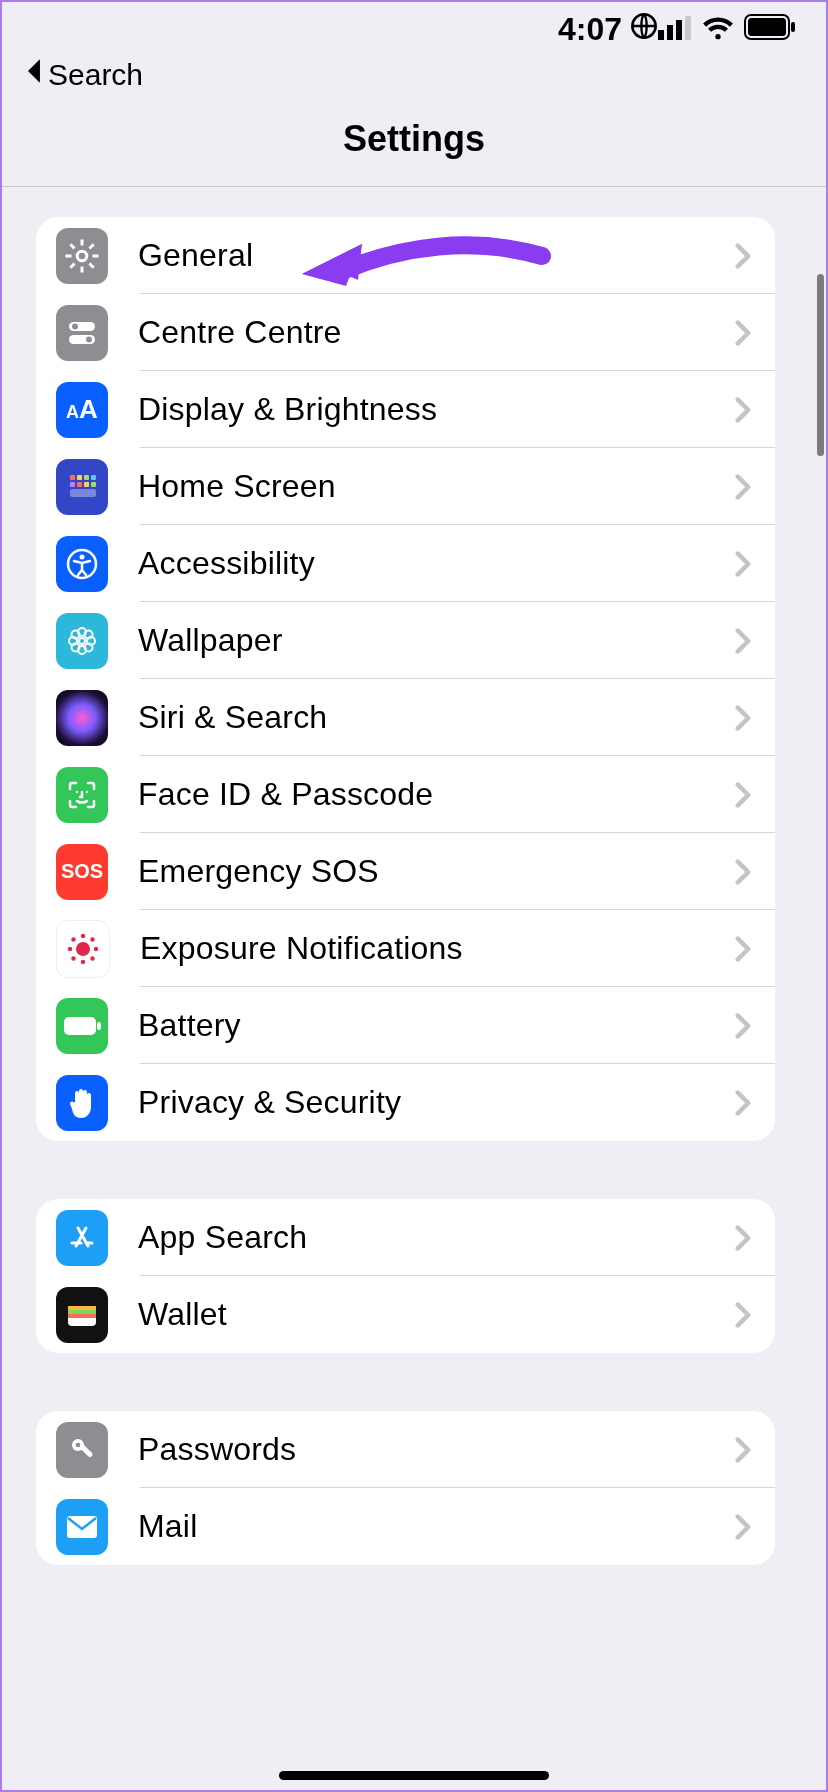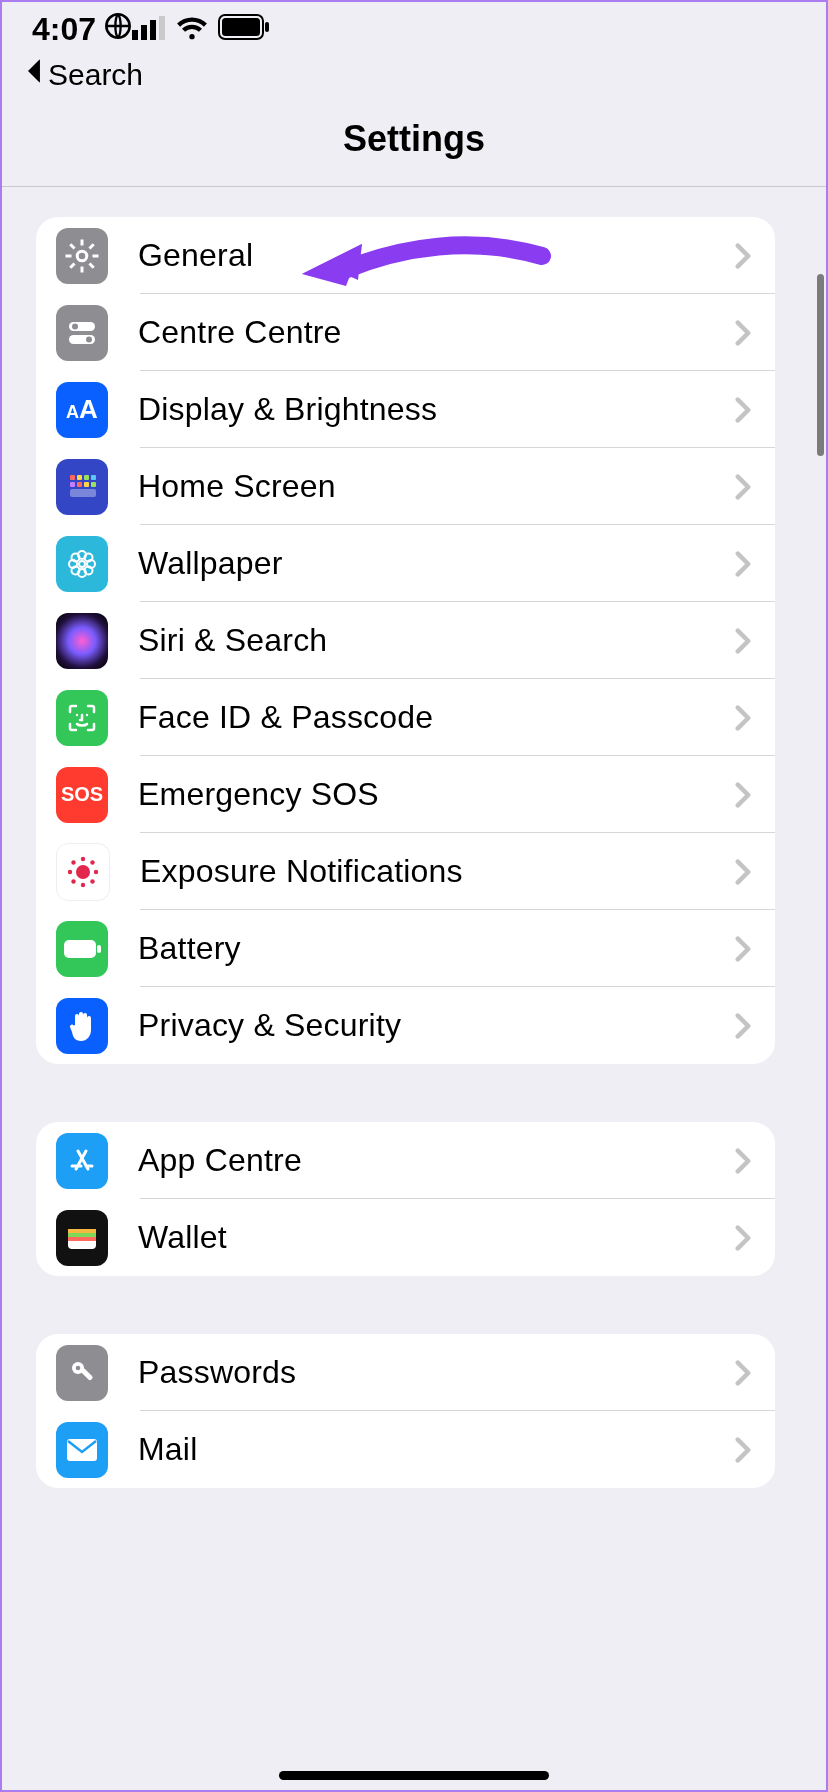--- a/index.html
+++ b/index.html
@@ -7,21 +7,21 @@
     width:828px;height:1792px;
     background:#efeef4;
     font-family:-apple-system,'Helvetica Neue',Arial,sans-serif;
     position:relative;
     overflow:hidden;
     box-sizing:border-box;
     border:2px solid #a97cf0;
   }
   .status-bar{
     height:54px;
-    display:flex;align-items:center;justify-content:flex-start;
+    display:flex;align-items:center;justify-content:flex-end;
     padding:0 30px;
     font-weight:600;font-size:32px;
     color:#000;
   }
   .status-left{display:flex;align-items:center;gap:8px;}
   .status-right{display:flex;align-items:center;gap:10px;}
   .back-row{
     display:flex;align-items:flex-start;gap:4px;
     padding:2px 22px 8px 22px;
     font-size:30px;color:#000;
@@ -191,20 +191,36 @@
       </div>
       <span class="label">Home Screen</span>
       <span class="chev">
           <svg viewBox="0 0 12 20">
             <polyline points="2,2 10,10 2,18"></polyline>
           </svg>
         </span>
       <div class="sep"></div>
     </div>
     <div class="row">
+      <div class="icon-box" style="background:#0a60ff">
+        <svg width="36" height="36" viewBox="0 0 36 36">
+            <circle cx="18" cy="18" r="14" fill="none" stroke="#fff" stroke-width="2.5"></circle>
+            <circle cx="18" cy="11" r="2.5" fill="#fff"></circle>
+            <path d="M10 15l8 2 8-2M18 17v7m0 0l-4 5m4-5l4 5" stroke="#fff" stroke-width="2.5" fill="none" stroke-linecap="round"></path>
+          </svg>
+      </div>
+      <span class="label">Accessibility</span>
+      <span class="chev">
+          <svg viewBox="0 0 12 20">
+            <polyline points="2,2 10,10 2,18"></polyline>
+          </svg>
+        </span>
+      <div class="sep"></div>
+    </div>
+    <div class="row">
       <div class="icon-box" style="background:#2cb8da">
         <svg width="34" height="34" viewBox="0 0 34 34">
             <g fill="none" stroke="#fff" stroke-width="2">
               <circle cx="17" cy="17" r="3"></circle>
               <circle cx="17" cy="8" r="4"></circle>
               <circle cx="17" cy="26" r="4"></circle>
               <circle cx="8" cy="17" r="4"></circle>
               <circle cx="26" cy="17" r="4"></circle>
               <circle cx="10.5" cy="10.5" r="4"></circle>
               <circle cx="23.5" cy="10.5" r="4"></circle>
@@ -315,21 +331,21 @@
     </div>
   </div>
 
   <div class="group">
     <div class="row">
       <div class="icon-box" style="background:#1e9ff6">
         <svg width="34" height="34" viewBox="0 0 34 34" fill="none" stroke="#fff" stroke-width="3" stroke-linecap="round">
             <path d="M13 7l10 18M21 7L11 25M7 22h9m5 0h6"></path>
           </svg>
       </div>
-      <span class="label">App Centre</span>
+      <span class="label">App Search</span>
       <span class="chev">
           <svg viewBox="0 0 12 20">
             <polyline points="2,2 10,10 2,18"></polyline>
           </svg>
         </span>
       <div class="sep"></div>
     </div>
     <div class="row">
       <div class="icon-box" style="background:#111">
         <svg width="36" height="30" viewBox="0 0 36 30">

